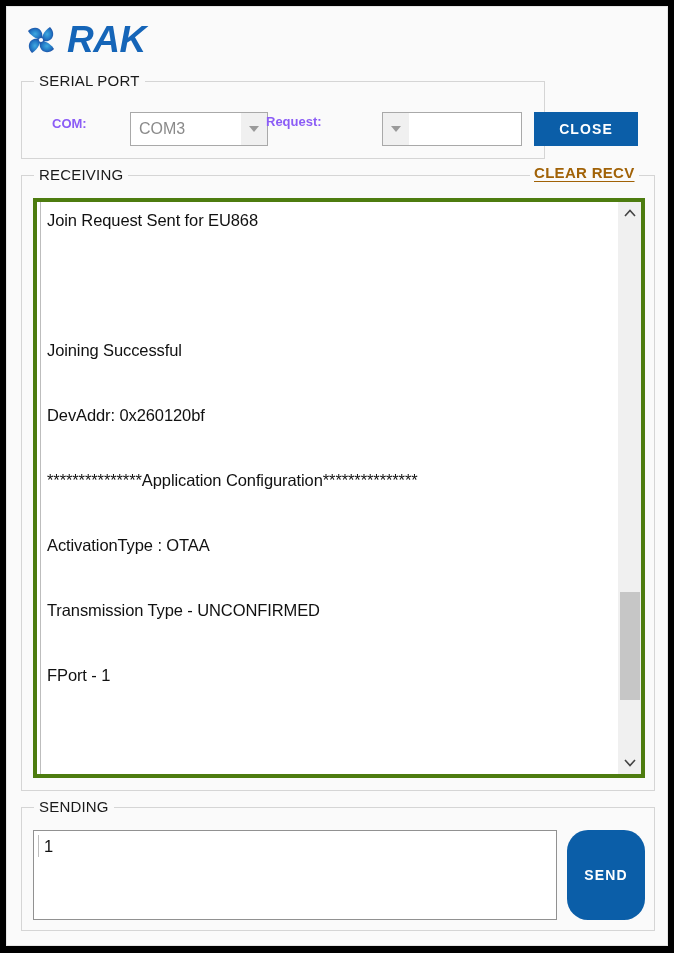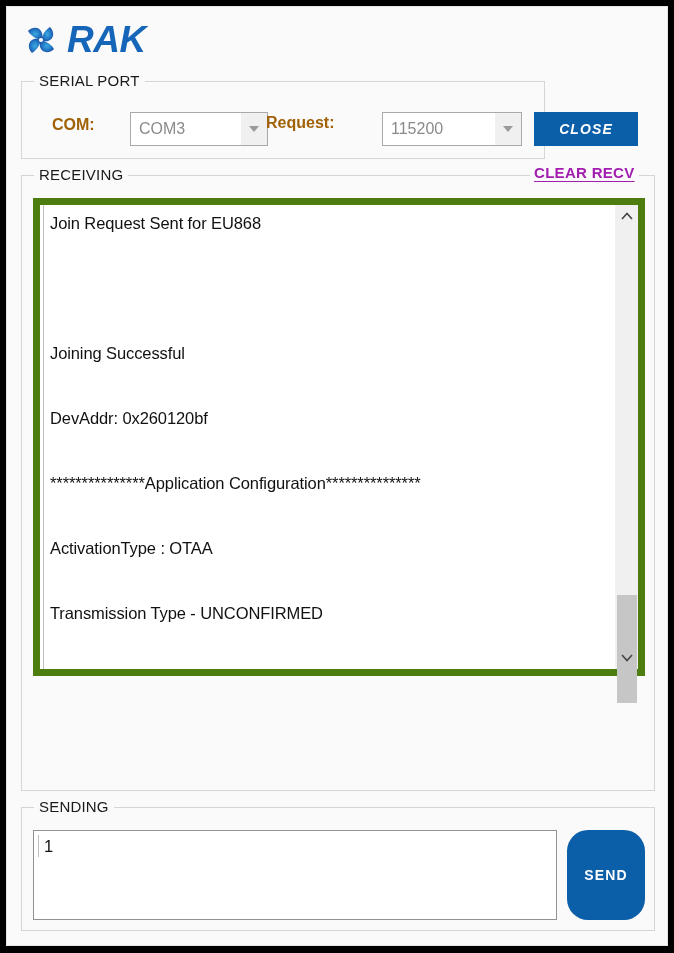--- a/index.html
+++ b/index.html
@@ -69,22 +69,22 @@
     font-family: "Liberation Sans", sans-serif;
   }
 
   #serial-group { left: 14px; top: 74px; width: 524px; height: 78px; }
   #recv-group   { left: 14px; top: 168px; width: 634px; height: 616px; }
   #send-group   { left: 14px; top: 800px; width: 634px; height: 124px; }
 
   
   .field-label {
     position: absolute;
-    font-size: 16px;
-    color: #a16207;
+    font-size: 13px;
+    color: #8b5cf6;
     font-weight: 600;
     white-space: nowrap;
   }
   #com-label { left: 30px; top: 34px; }
   #baud-label { left: 244px; top: 32px; }
 
   .combo {
     position: absolute;
     height: 34px;
     border: 1px solid #a9a9a9;
@@ -122,45 +122,45 @@
     font-size: 14px;
     font-weight: bold;
     letter-spacing: 1.1px;
     display: flex;
     align-items: center;
     justify-content: center;
     border: none;
     cursor: pointer;
     font-family: "Liberation Sans", sans-serif;
   }
-  #close-button { left: 512px; top: 30px; width: 104px; height: 34px; font-style: italic; }
+  #close-button { left: 512px; top: 30px; width: 104px; height: 34px; }
 
   
   #clear-recv-link {
     position: absolute;
     left: 508px;
     top: -12px;
     padding: 0 4px;
     background: #fafafa;
-    color: #a21caf;
+    color: #a16207;
     font-size: 15px;
     font-weight: bold;
     letter-spacing: 0.3px;
     text-decoration: underline;
     text-underline-offset: 3px;
     cursor: pointer;
     white-space: nowrap;
   }
 
   
   #recv-box {
     position: absolute;
     left: 11px; top: 22px;
-    width: 612px; height: 478px;
-    border: 7px solid #4d7c0f;
+    width: 612px; height: 580px;
+    border: 4px solid #4d7c0f;
     background: #ffffff;
     display: flex;
   }
   #recv-text {
     position: relative;
     flex: 1 1 auto;
     padding: 4px 0 0 6px;
     overflow: hidden;
     border-left: 1px solid #bdbdbd;
     margin-left: 3px;
@@ -266,21 +266,20 @@
         <span class="combo-arrow">
           <svg width="10" height="7" viewBox="0 0 10 7">
               <path d="M0 0 L10 0 L5 6 Z" fill="#9a9a9a"></path>
             </svg>
         </span>
       </div>
 
       <span class="field-label" id="baud-label">Request:</span>
 
       <div class="combo" id="baud-combo">
-        <span class="combo-value">115200</span>
         <span class="combo-arrow">
           <svg width="10" height="7" viewBox="0 0 10 7">
               <path d="M0 0 L10 0 L5 6 Z" fill="#9a9a9a"></path>
             </svg>
         </span>
       </div>
 
       <div class="blue-button" id="close-button">CLOSE</div>
     </div>
 

